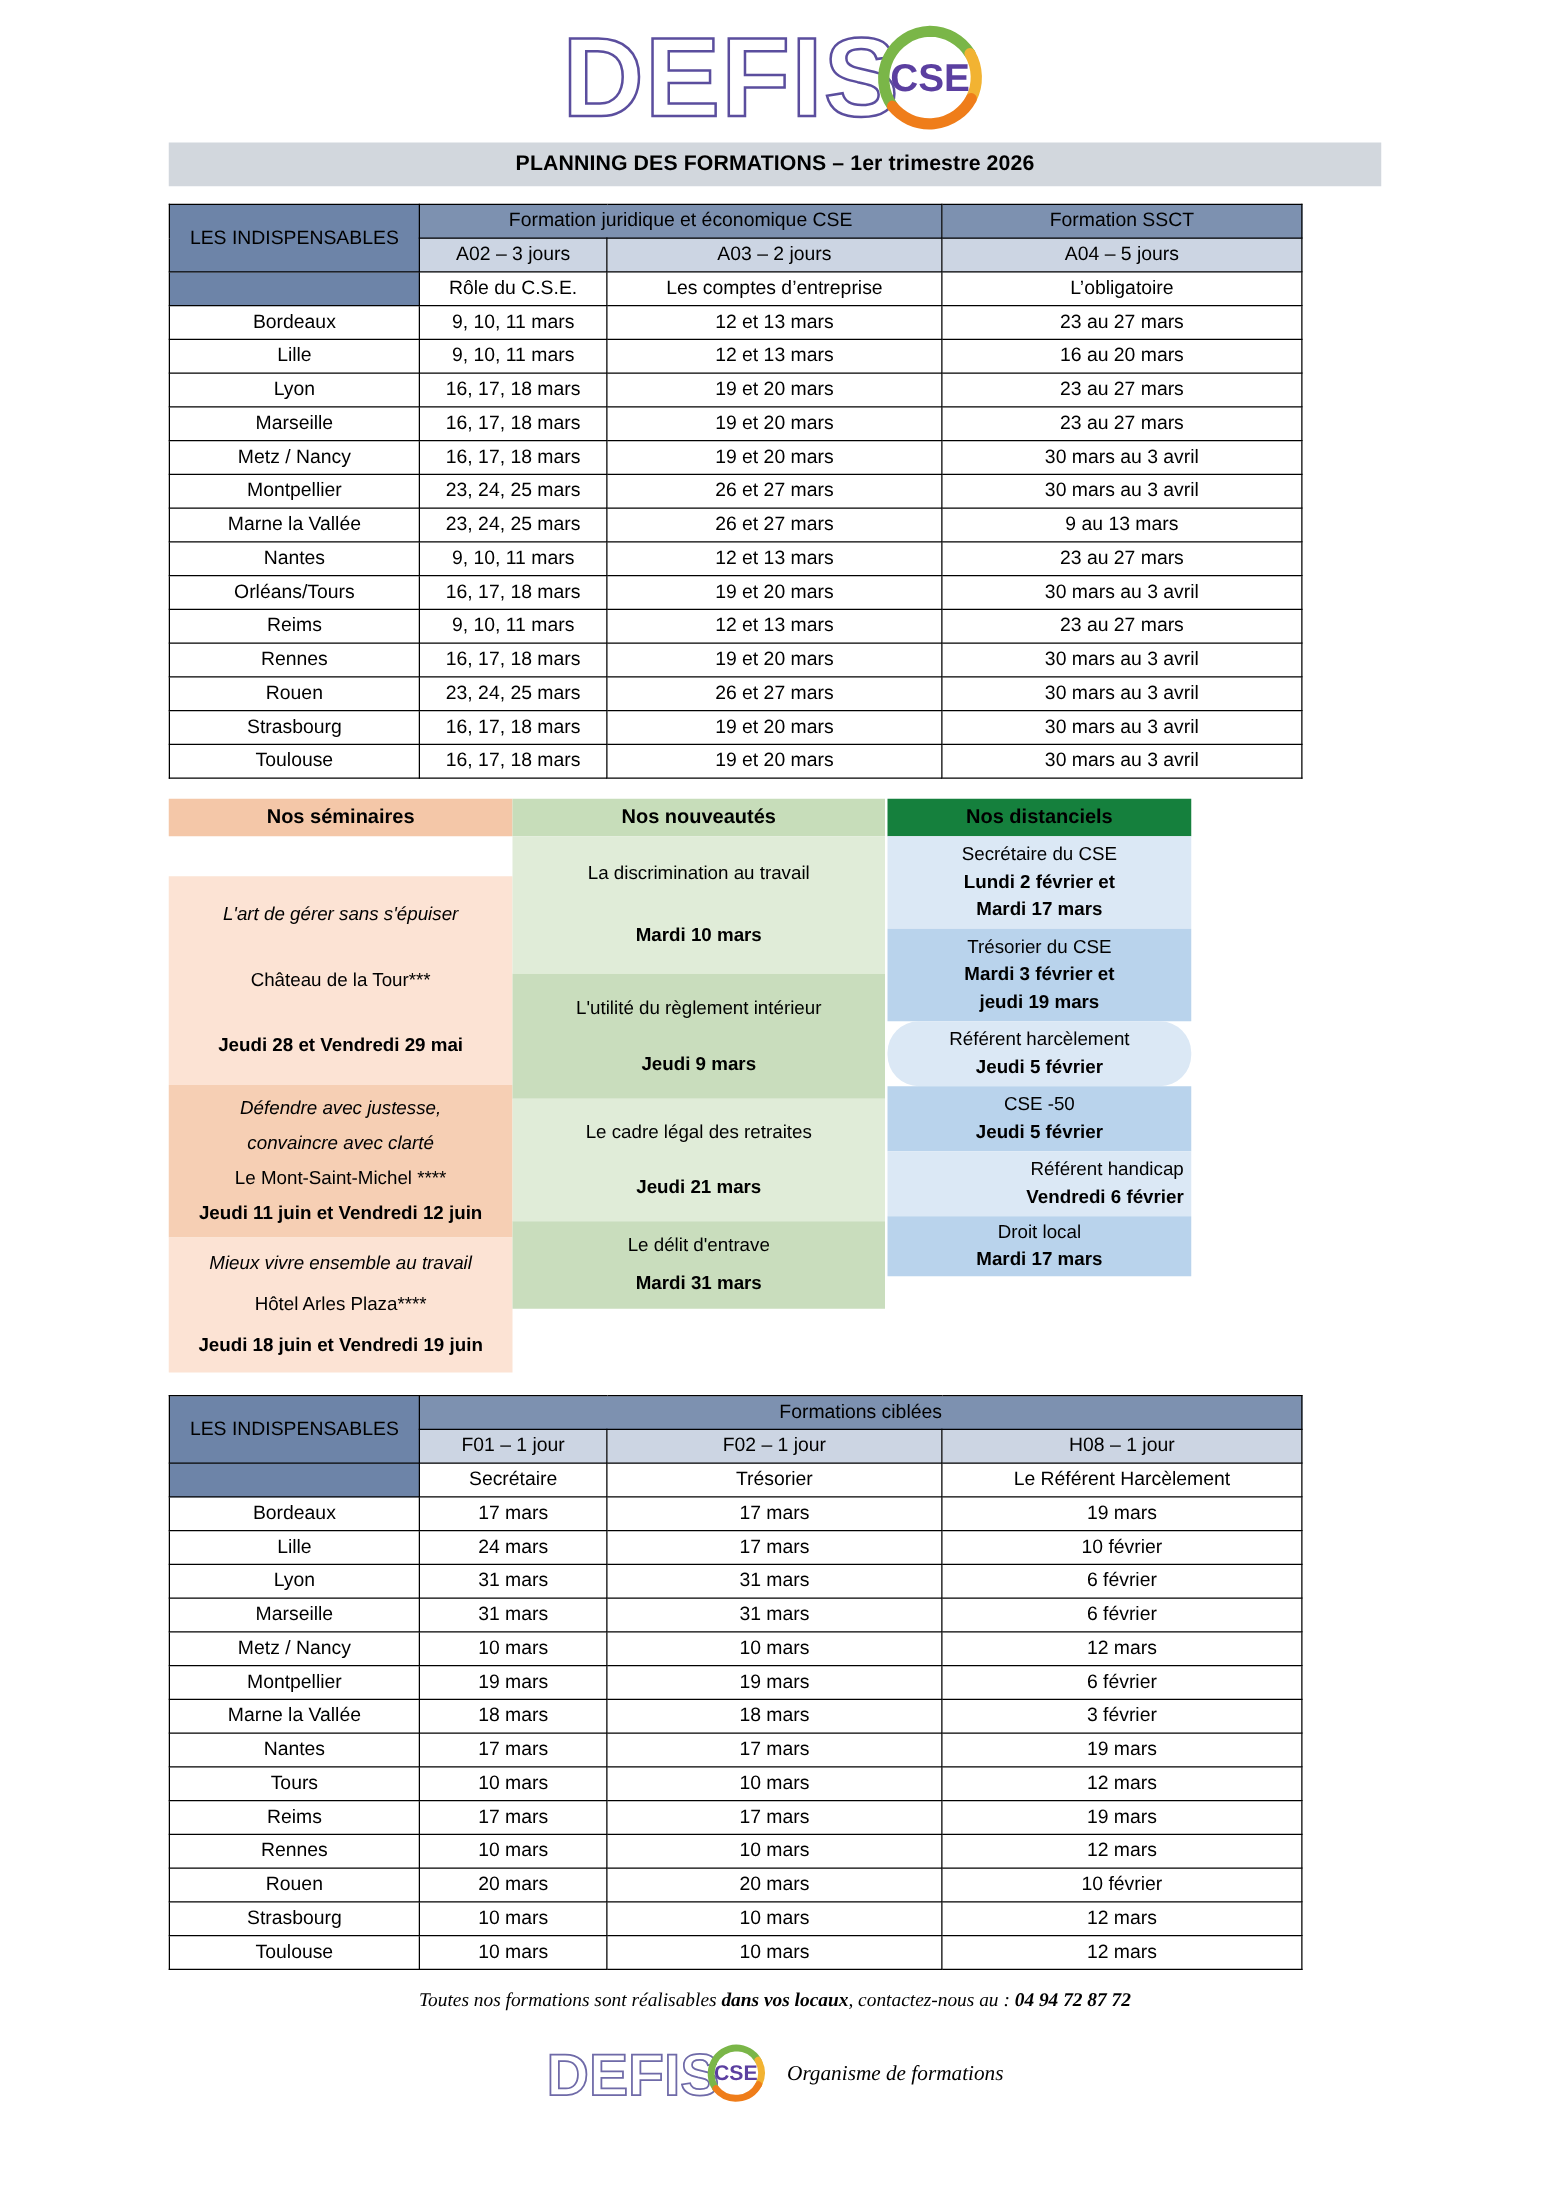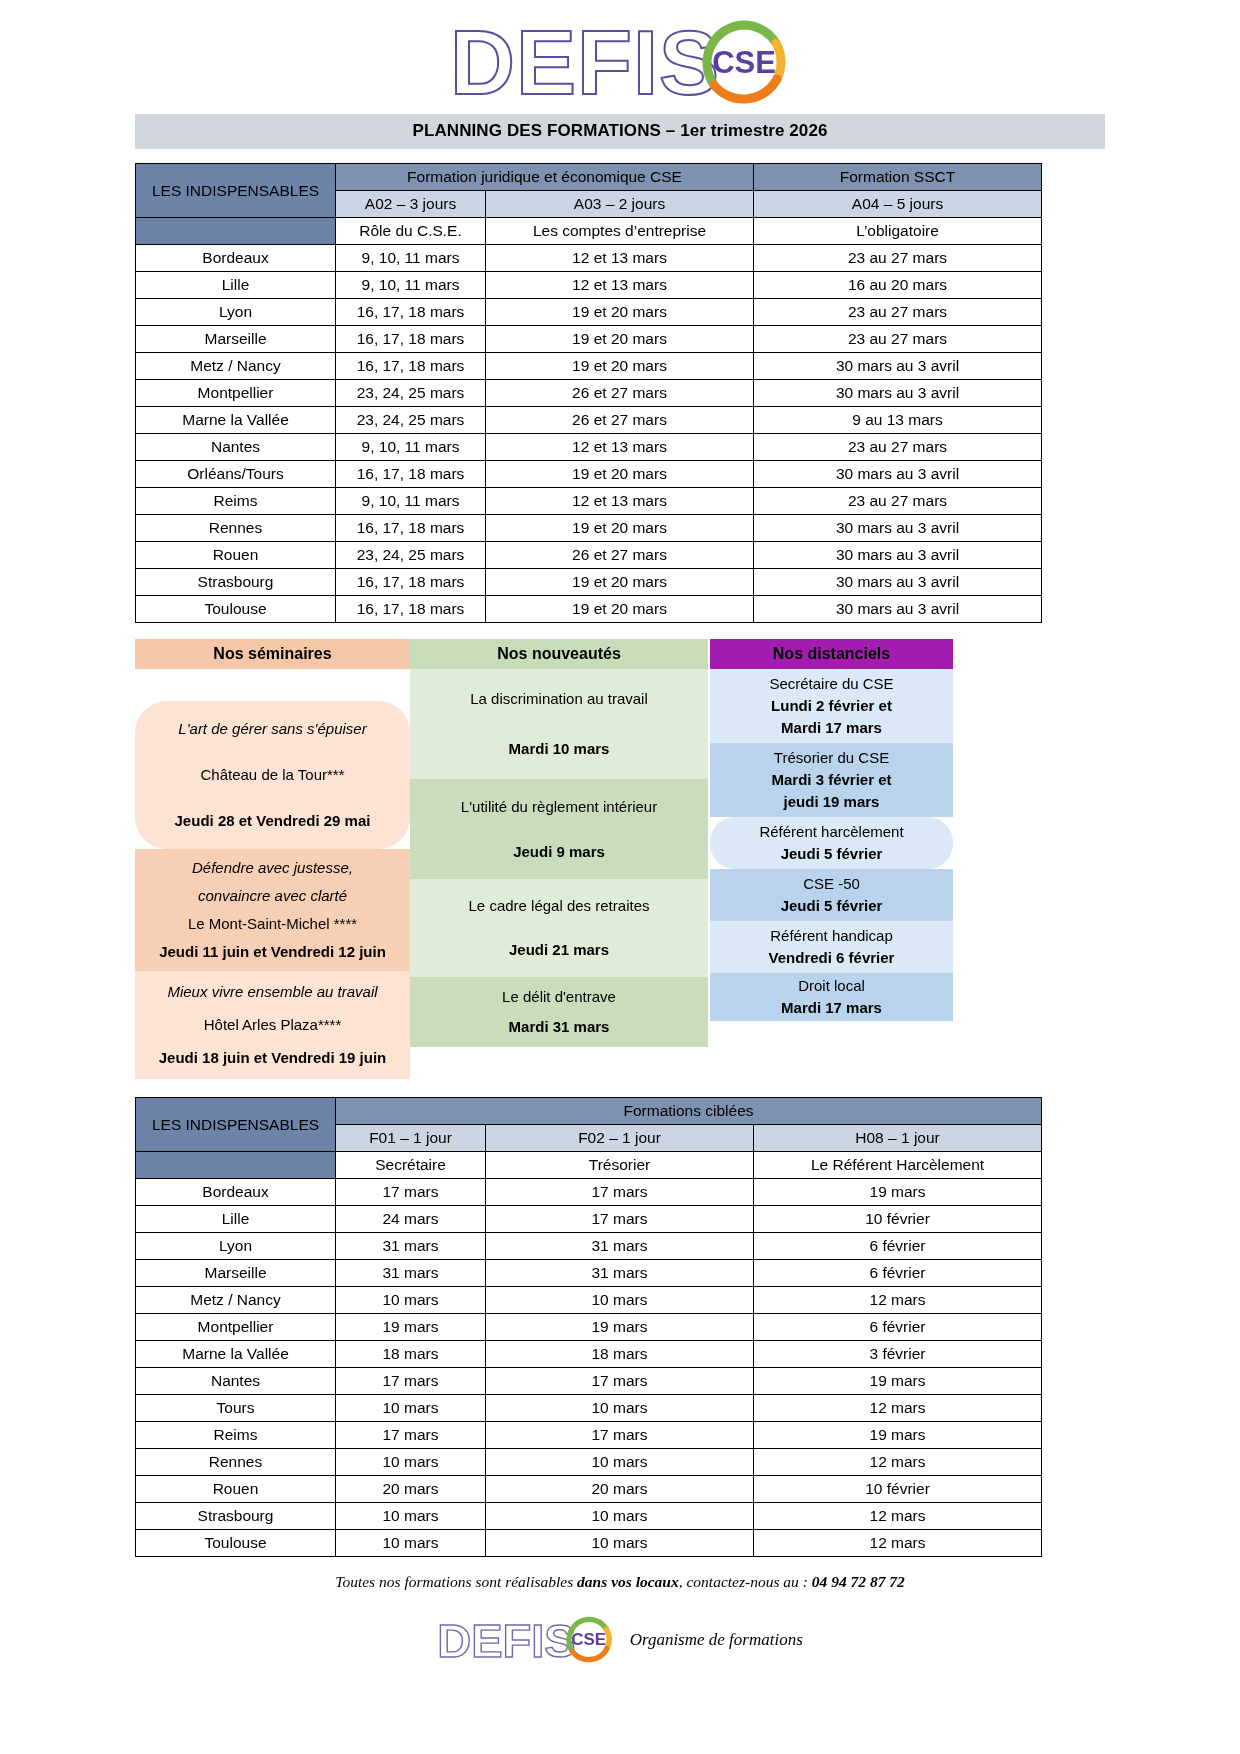--- a/index.html
+++ b/index.html
@@ -118,21 +118,21 @@
   .panel-dist { width: 245px; border-left: 2px solid #fff; }
 
   .panel-head {
     text-align: center;
     font-weight: 700;
     font-size: 16px;
     padding: 6px 4px;
   }
   .ph-sem  { background: #f4c7a8; }
   .ph-nouv { background: #c7ddba; }
-  .ph-dist { background: #a21caf; }
+  .ph-dist { background: #15803d; }
 
   .pcell {
     text-align: center;
     font-size: 15px;
     padding: 5px 6px;
     line-height: 1.45;
     font-family: "Liberation Sans", sans-serif;
   }
   .sem-a { background: #fce3d4; }
   .sem-b { background: #f6cfb4; }
@@ -313,21 +313,21 @@
           <td class="cell">19 et 20 mars</td>
           <td class="cell">30 mars au 3 avril</td>
         </tr>
       </tbody>
   </table>
 
   <div class="panels">
     <div class="panel panel-sem">
       <div class="panel-head ph-sem">Nos séminaires</div>
       <div>
-          <div class="pcell sem-a" style="height: 148px; display: flex; flex-direction: column; justify-content: space-around; border-radius: 32px;">
+          <div class="pcell sem-a" style="height: 167px; display: flex; flex-direction: column; justify-content: space-around;">
             <div class="it">L'art de gérer sans s'épuiser</div>
             <div>Château de la Tour***</div>
             <div class="bd">Jeudi 28 et Vendredi 29 mai</div>
           </div>
           <div class="pcell sem-b" style="height: 122px; display: flex; flex-direction: column; justify-content: space-around;">
             <div class="it">Défendre avec justesse,</div>
             <div class="it">convaincre avec clarté</div>
             <div>Le Mont-Saint-Michel ****</div>
             <div class="bd">Jeudi 11 juin et Vendredi 12 juin</div>
           </div>
@@ -373,21 +373,21 @@
             <div class="bd">jeudi 19 mars</div>
           </div>
           <div class="pcell dist-a" style="height: 52px; display: flex; flex-direction: column; justify-content: center; border-radius: 25px;">
             <div>Référent harcèlement</div>
             <div class="bd">Jeudi 5 février</div>
           </div>
           <div class="pcell dist-b" style="height: 52px; display: flex; flex-direction: column; justify-content: center;">
             <div>CSE -50</div>
             <div class="bd">Jeudi 5 février</div>
           </div>
-          <div class="pcell dist-a" style="height: 52px; display: flex; flex-direction: column; justify-content: center;">
+          <div class="pcell dist-a" style="height: 52px; display: flex; flex-direction: column; justify-content: center; align-items: flex-end;">
             <div>Référent handicap</div>
             <div class="bd">Vendredi 6 février</div>
           </div>
           <div class="pcell dist-b" style="height: 48px; display: flex; flex-direction: column; justify-content: center;">
             <div>Droit local</div>
             <div class="bd">Mardi 17 mars</div>
           </div>
         </div>
     </div>
   </div>

